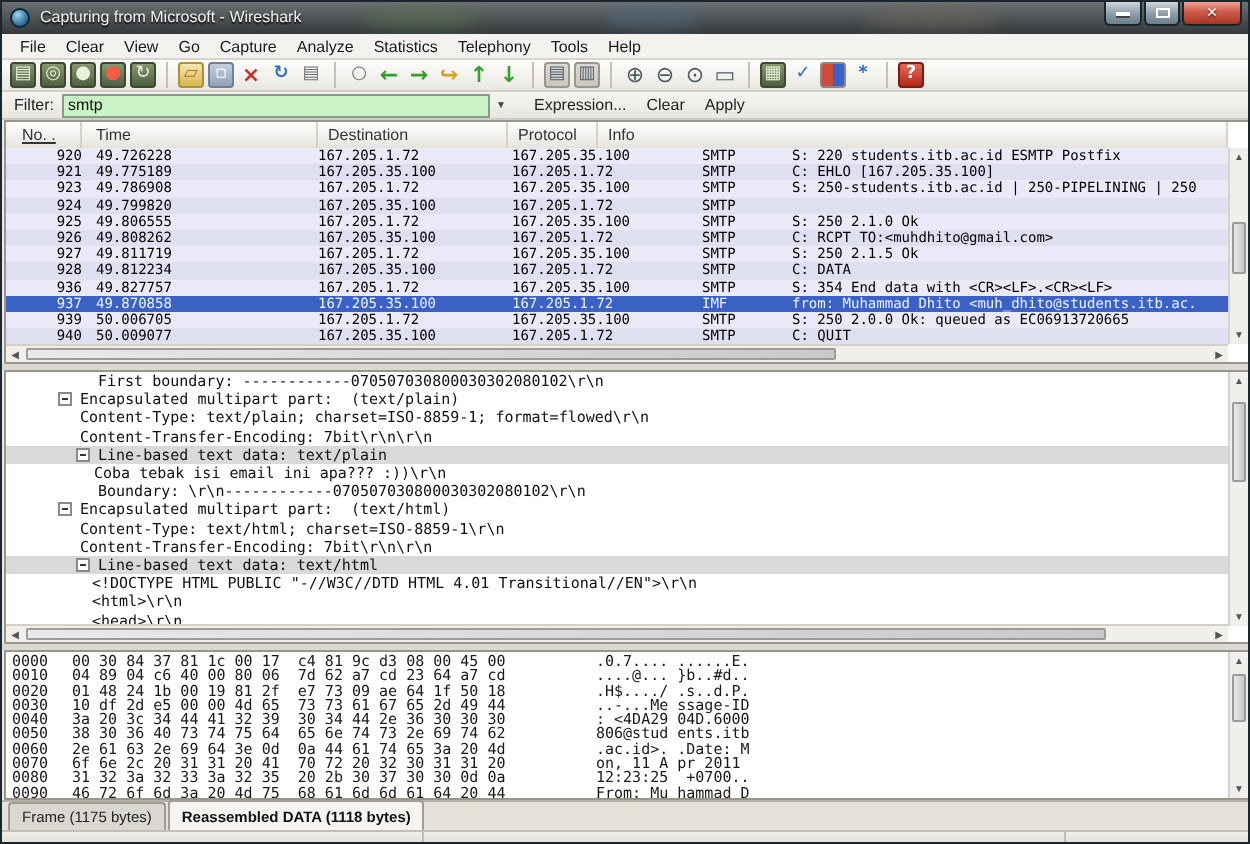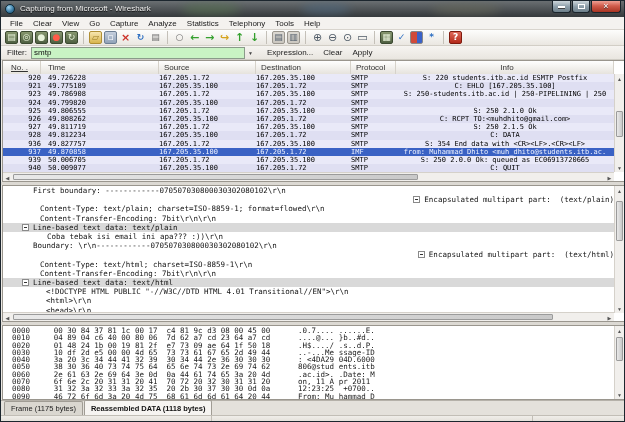--- a/index.html
+++ b/index.html
@@ -65,21 +65,21 @@
     white-space:nowrap;overflow:hidden;cursor:pointer;}
   .prows{position:absolute;left:0;top:13px;right:10px;bottom:9px;overflow:hidden;}
   .prow{display:flex;height:8.2px;align-items:center;background:#e9e9f8;cursor:pointer;}
   .prow:nth-child(even){background:#dfdff2;}
   .pc{font-family:"DejaVu Sans Mono",monospace;font-size:7px;line-height:8px;white-space:pre;overflow:hidden;box-sizing:border-box;}
   .c-no{width:38px;text-align:right;}
   .c-time{width:118px;padding-left:7px;}
   .c-src{width:97px;}
   .c-dst{width:95px;}
   .c-proto{width:45px;}
-  .c-info{flex:1;text-align:center;}
+  .c-info{flex:1;}
   .hc.c-no{text-align:left;padding-left:8px;text-decoration:underline;}
   .prow.sel{background:#3a62c4;}
   .prow.sel .pc{color:#eef2ff;}
   
   .vsb{position:absolute;top:0;bottom:0;right:0;width:10px;background:#f1efec;border-left:1px solid #d5d1ca;box-sizing:border-box;}
   .hsb{position:absolute;left:0;right:10px;bottom:0;height:9px;background:#f1efec;border-top:1px solid #d5d1ca;box-sizing:border-box;}
   .sb-arr{position:absolute;font-size:5px;color:#555;width:9px;height:9px;display:flex;align-items:center;justify-content:center;cursor:pointer;}
   .vsb .up{top:0;} .vsb .dn{bottom:0;}
   .hsb .lt{left:0;} .hsb .rt{right:0;}
   .sb-thumb{position:absolute;background:linear-gradient(90deg,#e9e9e9,#c9c9c9);border:1px solid #9b9b9b;border-radius:1px;cursor:grab;}
@@ -88,32 +88,32 @@
   .plist .vsb{top:13px;bottom:9px;}
   .plist .vsb .sb-thumb{top:38%;height:24%;}
   .plist .hsb .sb-thumb{left:10px;width:66%;}
   .pane-sep{position:absolute;left:0;right:0;height:3px;background:#dcd9d3;}
   
   .details{position:absolute;left:1px;top:184px;width:623px;height:137px;background:#fff;border:1px solid #9a968e;box-sizing:border-box;}
   .dlines{position:absolute;left:0;top:0;right:10px;bottom:8px;overflow:hidden;}
   .dline{height:9.2px;display:flex;align-items:center;white-space:pre;cursor:pointer;}
   .dtext{font-family:"DejaVu Sans Mono",monospace;font-size:7.5px;color:#111;white-space:pre;}
   .dline.hl{background:#d9d9d9;}
-  .ind-a{padding-left:37px;justify-content:flex-end;} .ind-b{padding-left:30px;} .ind-c{padding-left:37px;} .ind-d{padding-left:44px;} .ind-e{padding-left:43px;}
+  .ind-a{padding-left:37px;} .ind-b{padding-left:46px;} .ind-c{padding-left:37px;} .ind-d{padding-left:44px;} .ind-e{padding-left:43px;}
   .expbox{display:none;}
   .dline.exp .expbox{display:inline-block;width:7px;height:7px;border:1px solid #8a8a8a;background:#fff;
     margin-left:-11px;margin-right:4px;position:relative;box-sizing:border-box;}
   .dline.exp .expbox::before{content:"";position:absolute;left:1px;right:1px;top:2px;height:1px;background:#333;}
   .details .vsb{bottom:8px;}
   .details .vsb .sb-thumb{top:12%;height:30%;}
   .details .hsb .sb-thumb{left:10px;width:88%;}
   
   .hexpane{position:absolute;left:1px;top:324px;width:623px;height:75px;background:#fff;border:1px solid #9a968e;box-sizing:border-box;}
   .hrows{position:absolute;left:3px;top:1px;right:11px;bottom:0;overflow:hidden;}
-  .hrow{height:7.3px;display:flex;cursor:default;text-align:center;}
+  .hrow{height:7.3px;display:flex;cursor:default;}
   .hrow span{font-family:"DejaVu Sans Mono",monospace;font-size:7.5px;line-height:7.3px;white-space:pre;color:#1a1a1a;}
   .h-off{width:30px;}
   .h-hex{width:252px;}
   .h-ascii{margin-left:10px;}
   .hexpane .vsb .sb-thumb{top:11px;height:22px;}
   
   .tabbar{position:absolute;left:0;top:399px;right:0;height:15px;background:#e4e1db;border-top:1px solid #b5b1a9;
     display:flex;align-items:flex-end;padding-left:3px;box-sizing:border-box;}
   .tab{font-size:7.5px;color:#222;background:#dad7d0;border:1px solid #a09c94;border-bottom:none;
     padding:2px 6px 2px 6px;margin-right:1px;border-radius:2px 2px 0 0;cursor:pointer;white-space:nowrap;}
@@ -202,21 +202,20 @@
     <span class="filter-drop">▼</span>
     <span class="fbtn">Expression...</span>
     <span class="fbtn">Clear</span>
     <span class="fbtn">Apply</span>
   </div>
 
   <div class="plist">
     <div class="phead">
       <span class="hc c-no">No. .</span>
       <span class="hc c-time">Time</span>
-      <span class="hc c-src">Source</span>
       <span class="hc c-dst">Destination</span>
       <span class="hc c-proto">Protocol</span>
       <span class="hc c-info">Info</span>
     </div>
     <div class="prows">
       <div class="prow">
           <span class="pc c-no">920</span>
           <span class="pc c-time">49.726228</span>
           <span class="pc c-src">167.205.1.72</span>
           <span class="pc c-dst">167.205.35.100</span>

